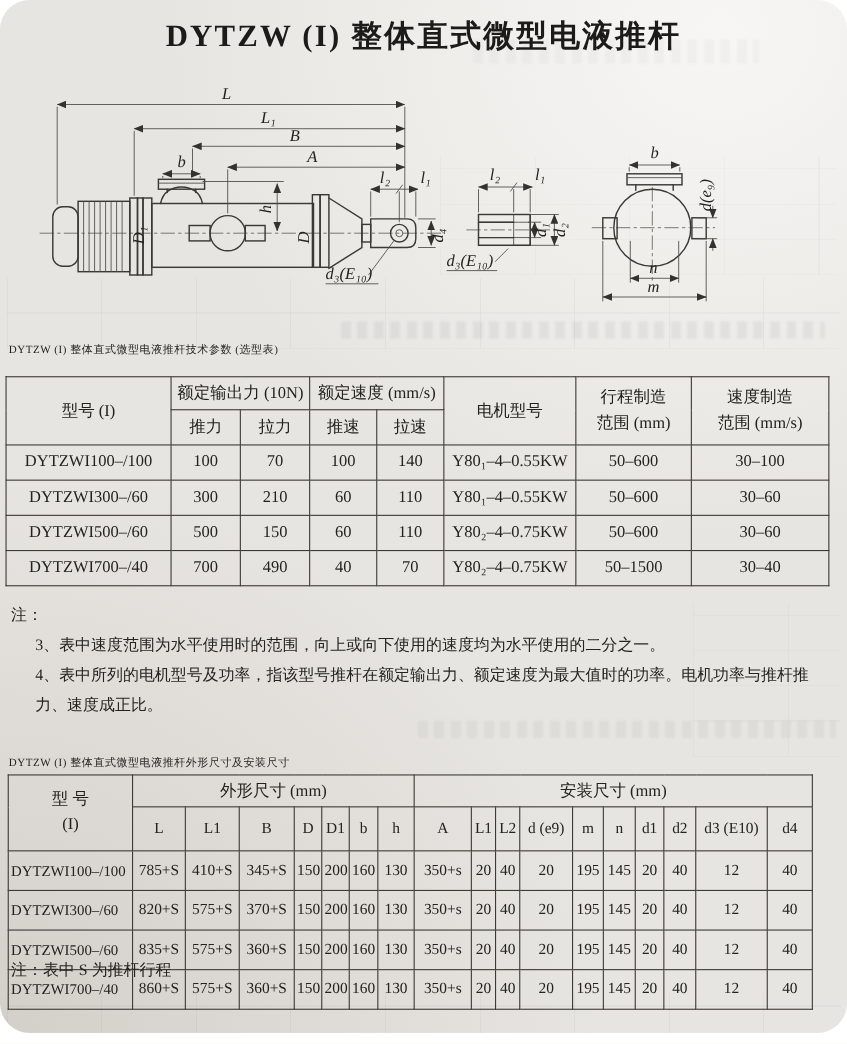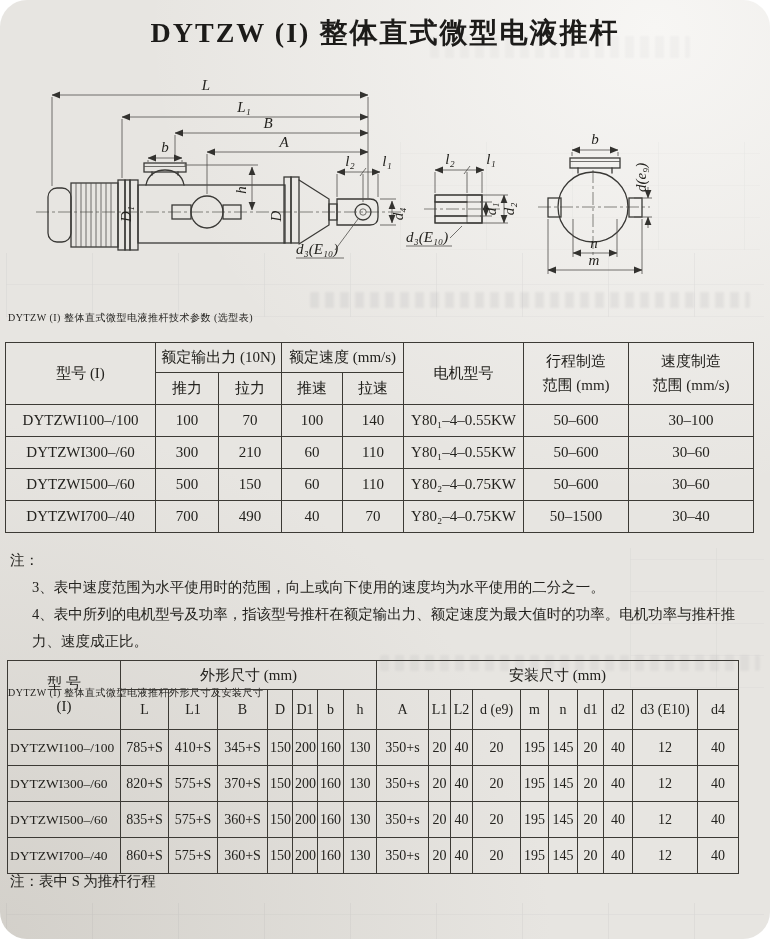--- a/index.html
+++ b/index.html
@@ -28,21 +28,21 @@
   .note-ind{margin-left:22px;}
   .note2{position:absolute;top:872px;left:10px;font-size:14.5px;color:#24231f;}
   
   table{border-collapse:collapse;table-layout:fixed;position:absolute;background:transparent;}
   td{border:1.5px solid #3c3a35;text-align:center;vertical-align:middle;padding:0 2px;
      font-size:15px;color:#23221e;overflow:hidden;}
   .t1{top:342px;left:5px;width:748px;}
   .t1 tr.h1 td{height:29px;}
   .t1 tr.h2 td{height:31px;}
   .t1 tr.dr td{height:31px;}
-  .t2{top:660px;left:7px;width:731px;}
+  .t2{top:704px;left:7px;width:731px;}
   .t2 td{font-size:14px;}
   .t2 tr.h1 td{height:28px;font-size:15px;}
   .t2 tr.h2 td{height:39px;}
   .t2 tr.dr td{height:35px;}
   .t2 tr.dr td.model{text-align:left;padding-left:2px;font-size:13.5px;}
   .pre{white-space:pre-line;line-height:1.55;font-family:Liberation Serif, serif;}
   
   .ghost{position:absolute;pointer-events:none;}
   .ghost-grid{background:
       repeating-linear-gradient(90deg, rgba(70,75,90,.55) 0 1px, transparent 1px 86px),

